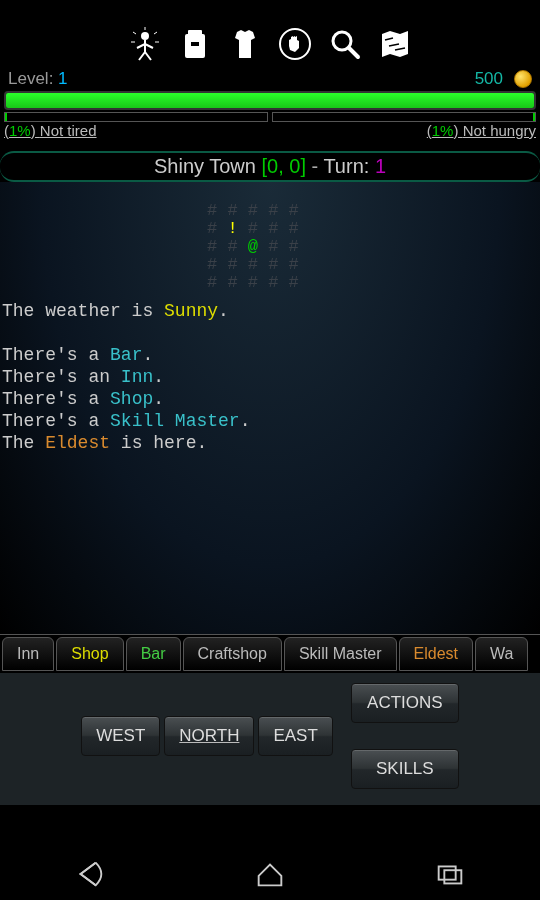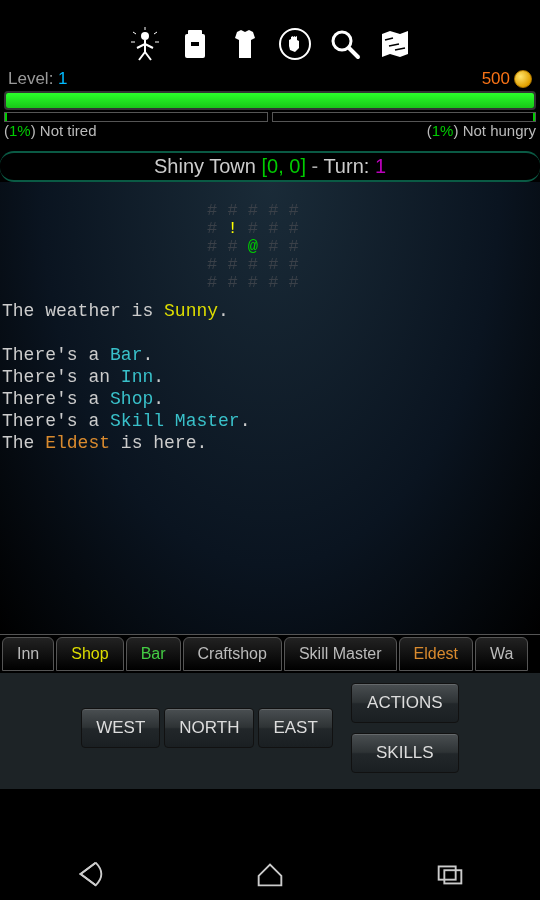--- a/index.html
+++ b/index.html
@@ -22,21 +22,21 @@
     }
     .icon-bar svg { width: 36px; height: 36px; }
     .info-row {
       display: flex;
       justify-content: space-between;
       padding: 1px 8px 0 8px;
       font-size: 17px;
     }
     .info-row .lvl-lbl { color: #999; }
     .info-row .lvl-val { color: #0bf; }
-    .info-row .gold { color: #f97316; display:flex; align-items:center; gap:4px; }
+    .info-row .gold { color: #14b8a6; display:flex; align-items:center; gap:11px; }
     .coin-icon {
       width: 18px; height: 18px; border-radius: 50%;
       background: radial-gradient(circle at 35% 35%, #ffe36b, #e0a000 70%);
       border: 1px solid #b07800;
     }
     .hp-bar {
       margin: 2px 4px;
       height: 19px;
       border: 2px solid #333;
       border-radius: 4px;
@@ -57,21 +57,21 @@
     .mini-fill-left {
       position: absolute; left: 0; top: 0; bottom: 0;
       width: 2px; background: #0c0;
     }
     .mini-fill-right {
       position: absolute; right: 0; top: 0; bottom: 0;
       width: 2px; background: #0c0;
     }
     .status-labels {
       display: flex; justify-content: space-between;
-      padding: 0 4px; font-size: 15px;
+      padding: 0 4px; font-size: 15px; text-decoration: underline;
     }
     .status-labels .pct { color: #0c0; }
     .title-bar {
       margin-top: 12px;
       border-top: 2px solid #0a5a44;
       border-bottom: 2px solid #0a5a44;
       text-align: center;
       padding: 2px 0;
       font-size: 20px;
       color: #ccc;
@@ -139,25 +139,26 @@
     }
     .dir-cluster {
       display: flex;
       align-items: center;
       gap: 4px;
     }
     .dir-mid {
       display: flex;
       flex-direction: column;
       gap: 4px;
+      text-decoration: underline;
     }
     .right-buttons {
       display: flex;
       flex-direction: column;
-      gap: 10px;
+      gap: 26px;
       margin-left: 12px;
     }
     .btn {
       background: linear-gradient(to bottom, #4a4f52, #2e3335 48%, #22272a 52%, #1a1f22);
       border: 1px solid #111;
       border-radius: 4px;
       color: #ddd;
       font-size: 17px;
       height: 40px;
       display: flex;

